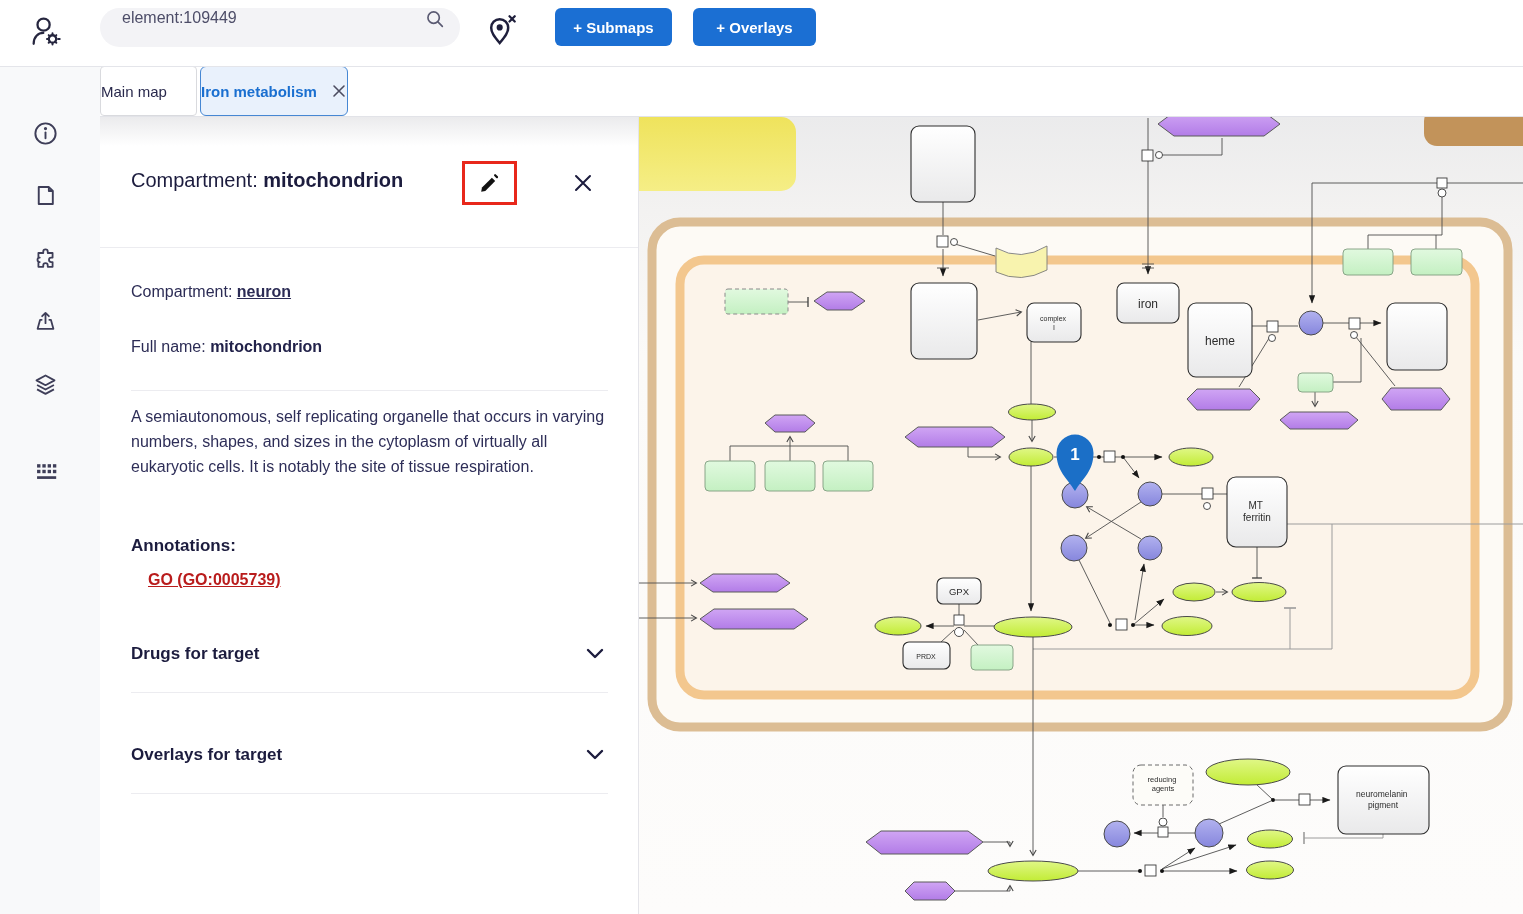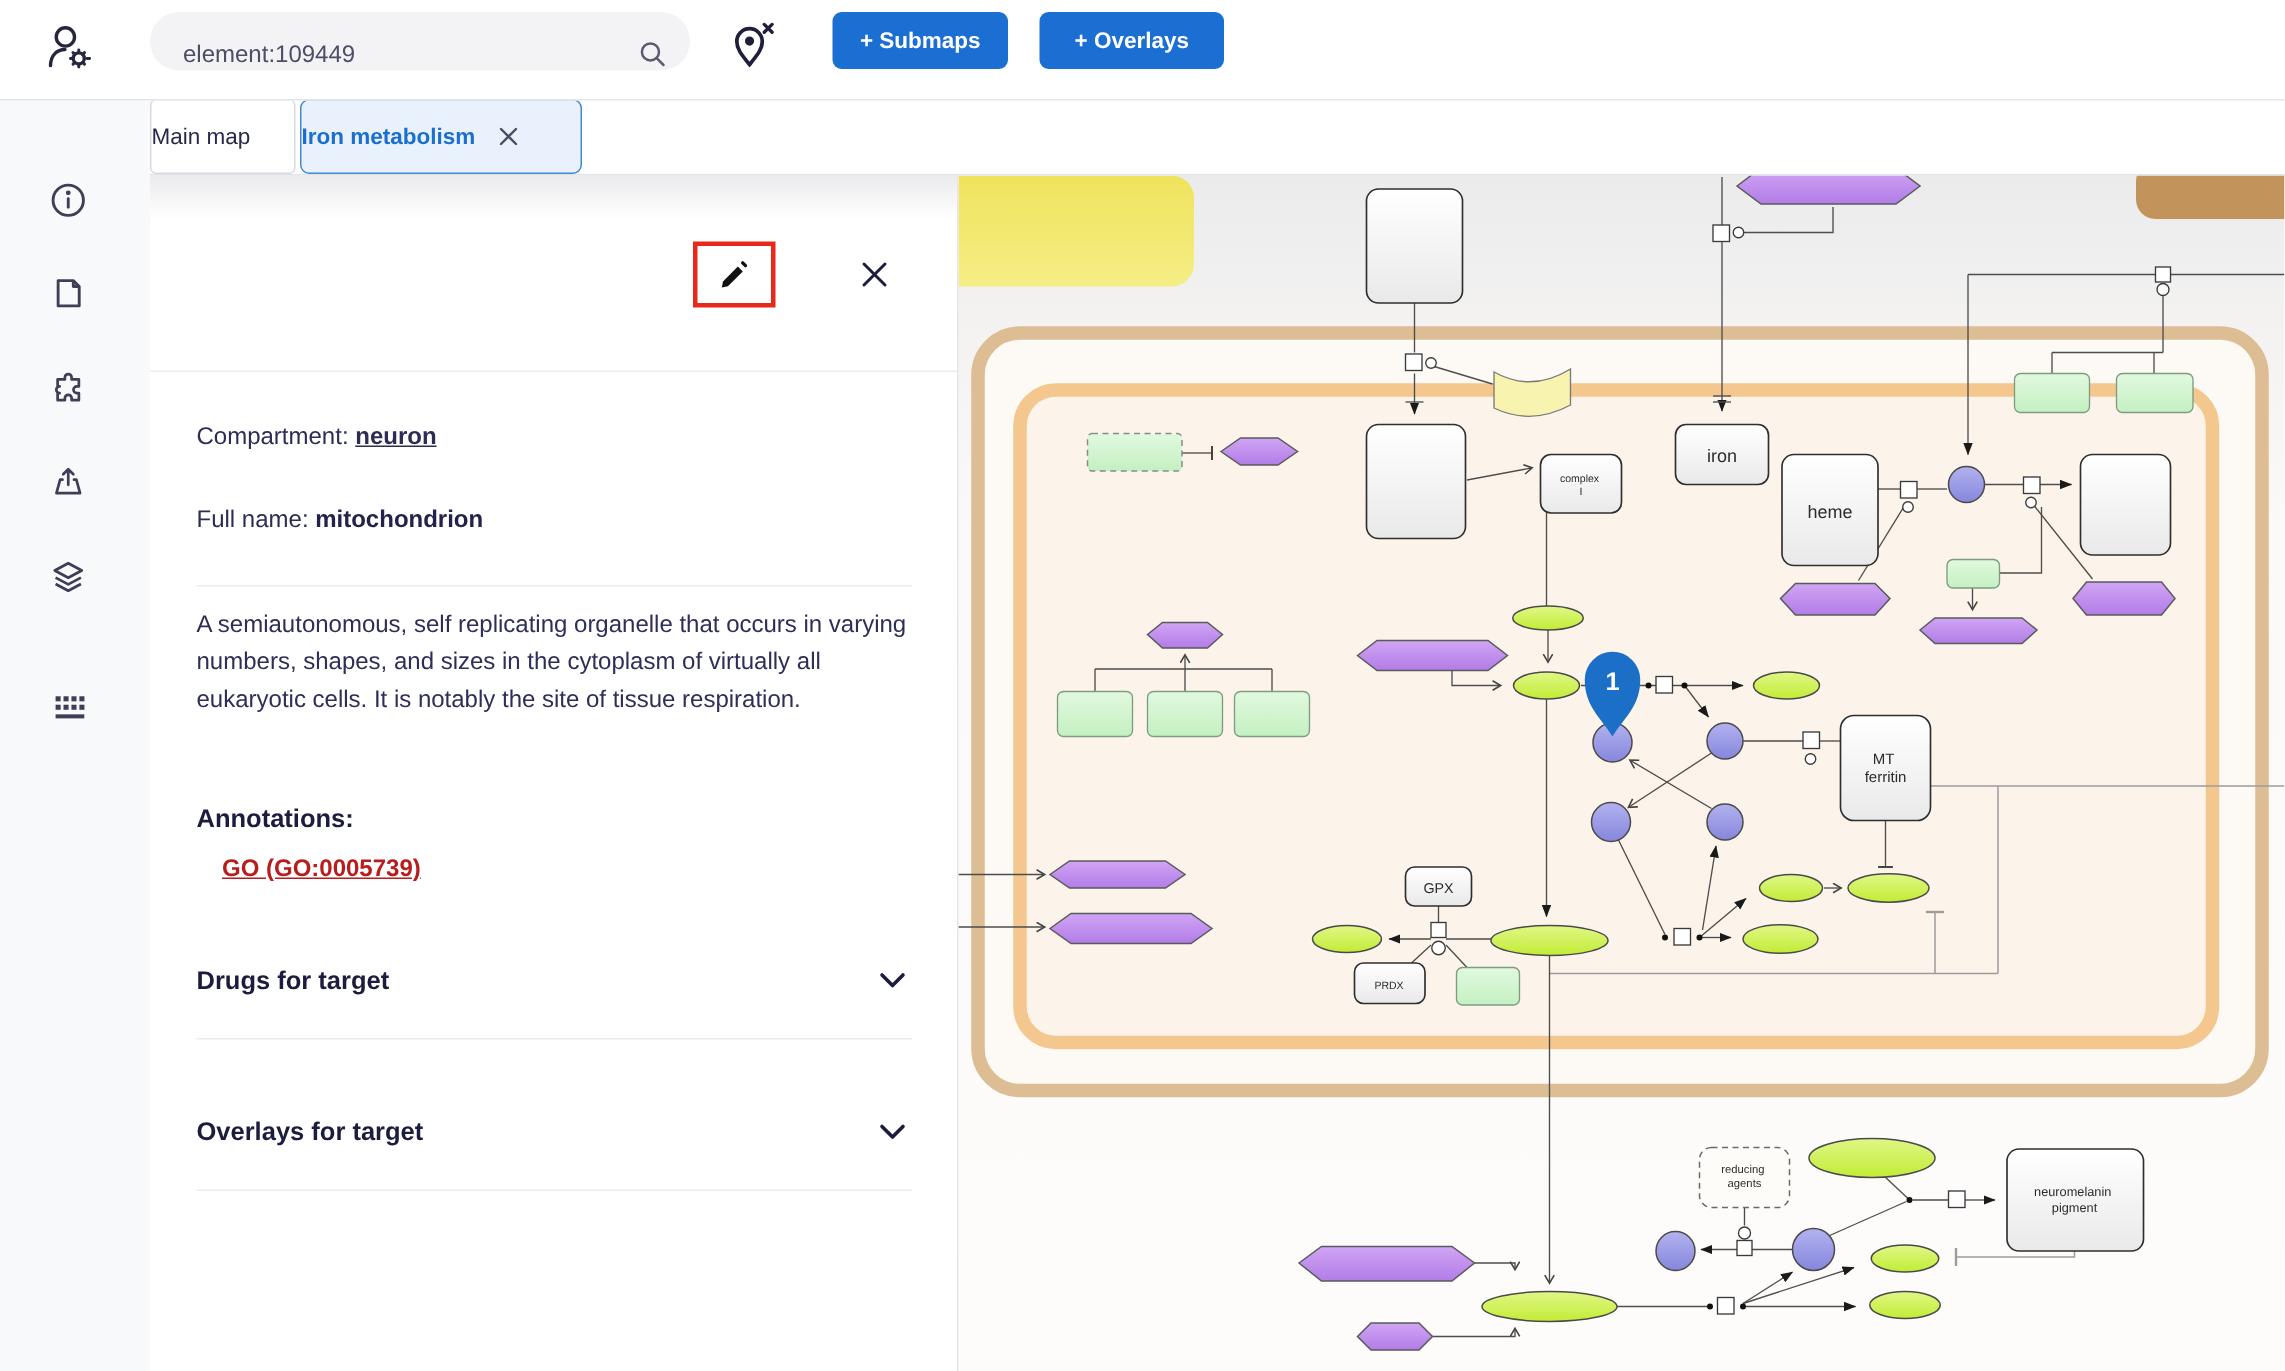--- a/index.html
+++ b/index.html
@@ -3,35 +3,35 @@
 <meta charset="utf-8">
 <style>
   html,body{margin:0;padding:0}
   body{width:1523px;height:914px;position:relative;overflow:hidden;
        font-family:"Liberation Sans",sans-serif;background:#fff;color:#23234d}
   
   .topbar{position:absolute;left:0;top:0;width:1523px;height:66px;background:#fff;
           border-bottom:1px solid #e4e5ea;z-index:30}
   .logo{position:absolute;left:28px;top:11px;width:34px;height:40px}
   .search-pill{position:absolute;left:100px;top:8px;width:360px;height:39px;background:#f3f3f6;
-               border-radius:20px;display:flex;align-items:flex-end;padding:0 14px 0 20px;box-sizing:border-box}
+               border-radius:20px;display:flex;align-items:flex-start;padding:0 14px 0 20px;box-sizing:border-box}
   .search-input{flex:1;border:none;background:transparent;font-size:16px;color:#4d4d68;outline:none;
                 font-family:"Liberation Sans",sans-serif}
   .pinclear{position:absolute;left:484px;top:10px;width:34px;height:40px;cursor:pointer}
   .btn{position:absolute;top:8px;height:38px;background:#1b6fd3;color:#fff;font-weight:700;font-size:15px;
        border:none;border-radius:6px;padding:0 4px;cursor:pointer;font-family:"Liberation Sans",sans-serif}
   .btn-submaps{left:555px;width:117px}
   .btn-overlays{left:693px;width:123px}
   
   .tabbar{position:absolute;left:0;top:66px;width:1523px;height:50px;background:#fff;
           border-bottom:1px solid #e2e3e8;z-index:20}
   .tab{position:absolute;top:0;height:50px;box-sizing:border-box;display:flex;align-items:center;
        justify-content:flex-start;font-size:15px;cursor:pointer}
   .tab-main{left:100px;width:97px;background:#fff;border:1px solid #d9dade;border-radius:4px;color:#29294c}
-  .tab-active{left:200px;width:188px;background:#e9f1fc;border:1.5px solid #4687d3;border-radius:6px;
+  .tab-active{left:200px;width:148px;background:#e9f1fc;border:1.5px solid #4687d3;border-radius:6px;
               color:#1a6fd0;font-weight:700;gap:15px}
   .tabx{width:14px;height:14px;display:block}
   
   .sidebar{position:absolute;left:0;top:66px;width:100px;height:848px;background:#f8f9fa;z-index:25}
   .side-ic{position:absolute;left:32px;width:27px;height:27px;cursor:pointer}
   
   .panel{position:absolute;left:100px;top:116px;width:538px;height:798px;background:#fff;z-index:10;
          border-right:1px solid #e4e4e9}
   .panel::before{content:"";position:absolute;left:0;top:0;right:0;height:30px;
                  background:linear-gradient(#eaeaec,rgba(255,255,255,0));pointer-events:none}
@@ -149,20 +149,23 @@
       <rect x="4.5" y="10.5" width="3" height="3"></rect>
         <rect x="9.2" y="10.5" width="3" height="3"></rect>
       <rect x="13.9" y="10.5" width="3" height="3"></rect>
         <rect x="18.6" y="10.5" width="3" height="3"></rect>
       <rect x="4.5" y="16.2" width="17" height="2.4"></rect>
     </g>
   </svg>
 </div>
 
 <div class="panel">
+  <div class="p-title">
+    <span>Compartment: </span><b>mitochondrion</b>
+  </div>
   <div class="editbox">
     <svg width="24" height="24" viewBox="0 0 24 24">
       <path d="M4,16.6 L13.9,6.7 l3.3,3.3 L7.3,19.9 l-4.1,0.8 z" fill="#111"></path>
       <path d="M17.1,4.2 l1.9,1.9" stroke="#111" stroke-width="2.2" stroke-linecap="round"></path>
     </svg>
   </div>
   <svg class="p-close" viewBox="0 0 20 20">
     <path d="M3,3 L17,17 M17,3 L3,17" stroke="#1c1c3e" stroke-width="2" stroke-linecap="round"></path>
   </svg>
   <div class="hr" style="top:131px"></div>

